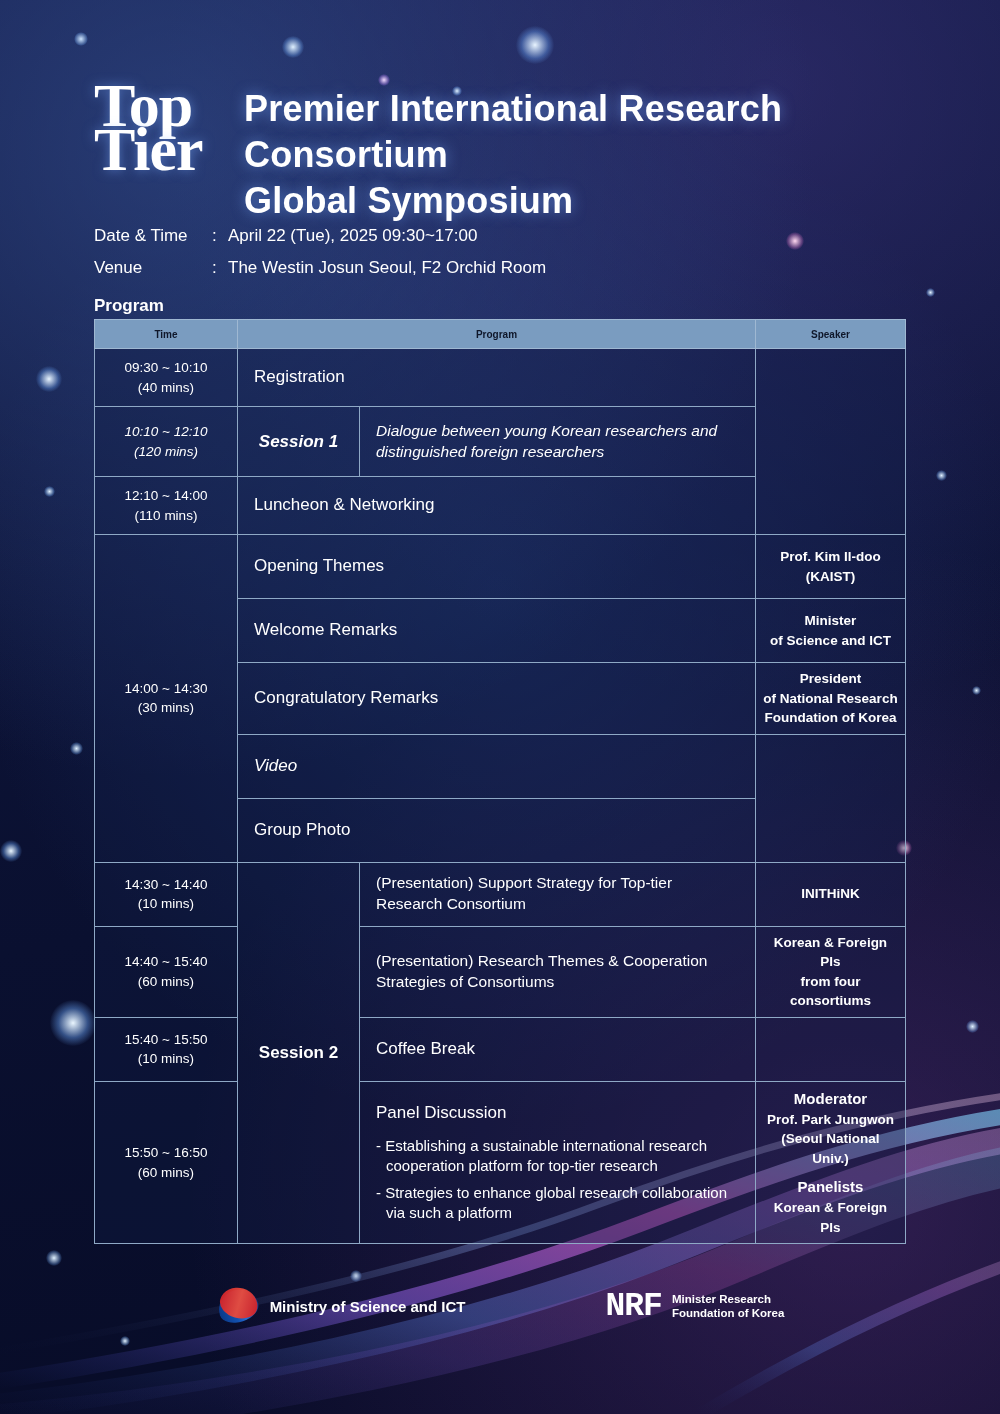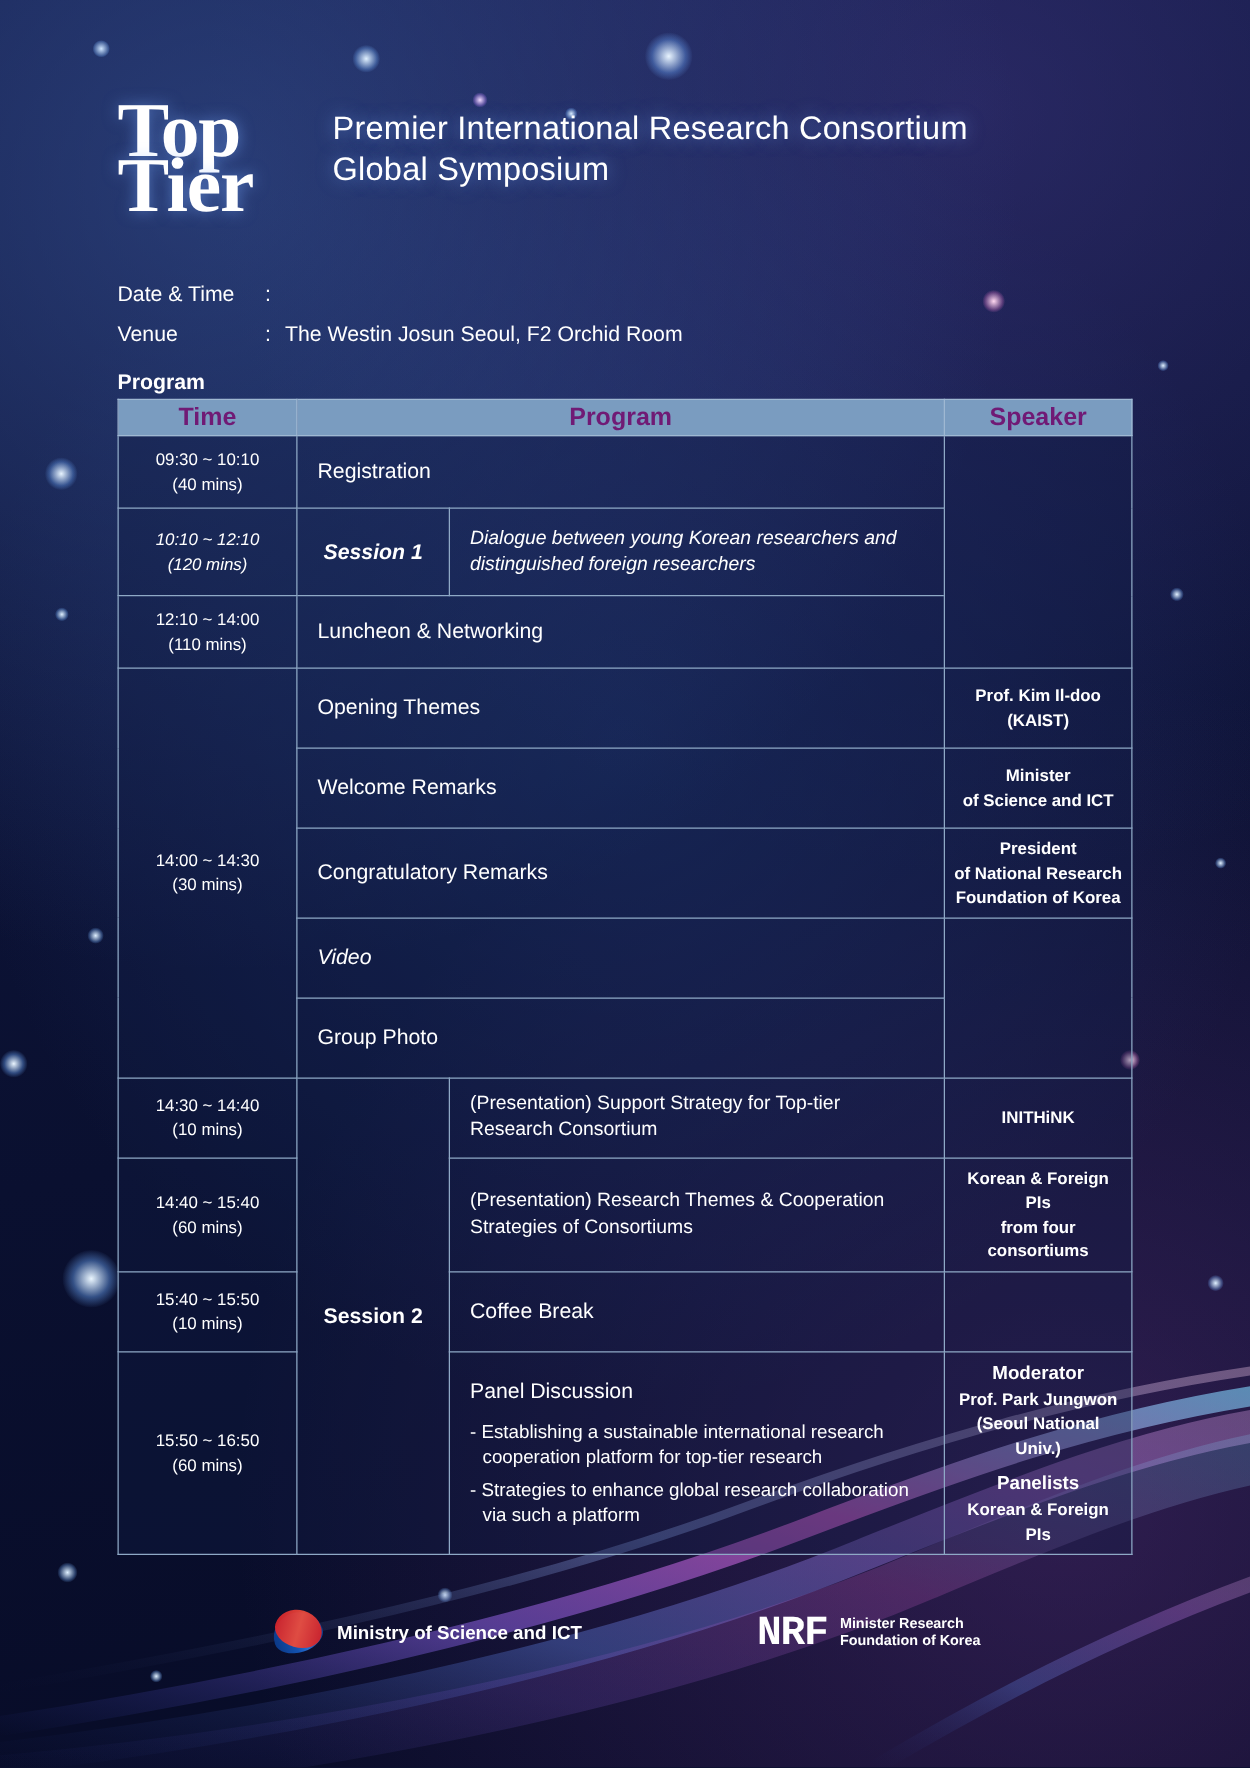--- a/index.html
+++ b/index.html
@@ -34,44 +34,43 @@
     font-weight:bold;
     color:#ffffff;
     letter-spacing:-1px;
     line-height:1;
     text-shadow:0 0 12px rgba(120,170,255,0.55);
   }
   .toptier .w1{position:absolute;left:0;top:-4px;font-size:62px;}
   .toptier .w2{position:absolute;left:0;top:40px;font-size:62px;}
   .titleblock{padding-top:8px;}
   .titleblock .line{
-    font-size:26px;font-weight:normal;letter-spacing:0.2px;
+    font-size:36px;font-weight:bold;letter-spacing:0.2px;
     text-shadow:0 0 14px rgba(120,170,255,0.6);
     line-height:1.28;
-    margin-left:22px;
   }
   .meta{position:absolute;left:94px;top:220px;font-size:17px;line-height:1.9;}
   .meta .row{display:flex;}
   .meta .k{width:118px;flex:0 0 auto;}
   .meta .c{width:16px;flex:0 0 auto;}
   .meta .v{}
 
   .program-label{
     position:absolute;left:94px;top:296px;font-size:17px;font-weight:bold;
   }
 
   table.program{
     position:absolute;left:94px;top:319px;width:812px;
     border-collapse:collapse;
     table-layout:fixed;
   }
   table.program th{
     background:#7a9cc0;
-    color:#701a75;
-    font-size:20px;
+    color:#0f172a;
+    font-size:10px;
     font-weight:bold;
     height:24px;
     border:1px solid #9fb8d2;
     padding:2px 0;
   }
   table.program td{
     border:1px solid #8fa9c6;
     color:#ffffff;
     background:rgba(18,28,68,0.35);
     vertical-align:middle;
@@ -178,20 +177,21 @@
         <div class="line">Premier International Research Consortium</div>
         <div class="line">Global Symposium</div>
       </div>
     </div>
   </div>
 
   <div class="meta">
     <div class="row">
       <span class="k">Date &amp; Time</span>
       <span class="c">:</span>
+      <span class="v">April 22 (Tue), 2025  09:30~17:00</span>
     </div>
     <div class="row">
       <span class="k">Venue</span>
       <span class="c">:</span>
       <span class="v">The Westin Josun Seoul, F2 Orchid Room</span>
     </div>
   </div>
 
   <div class="program-label">Program</div>
 

